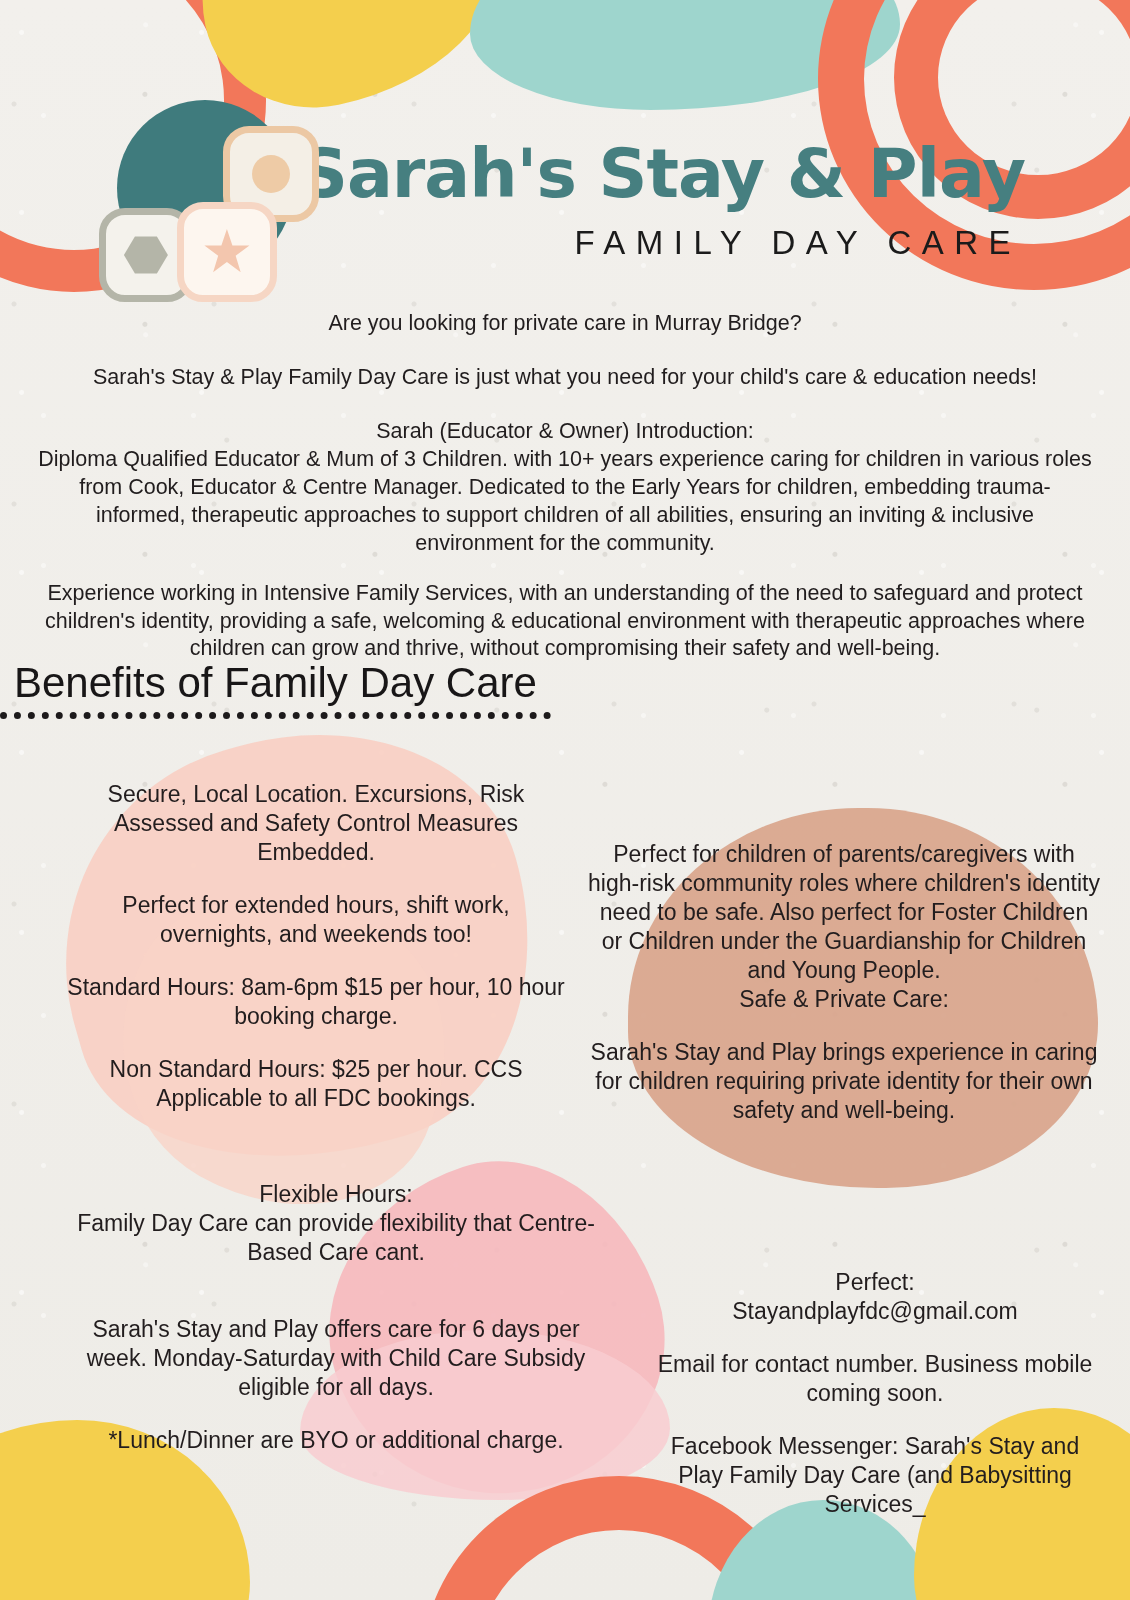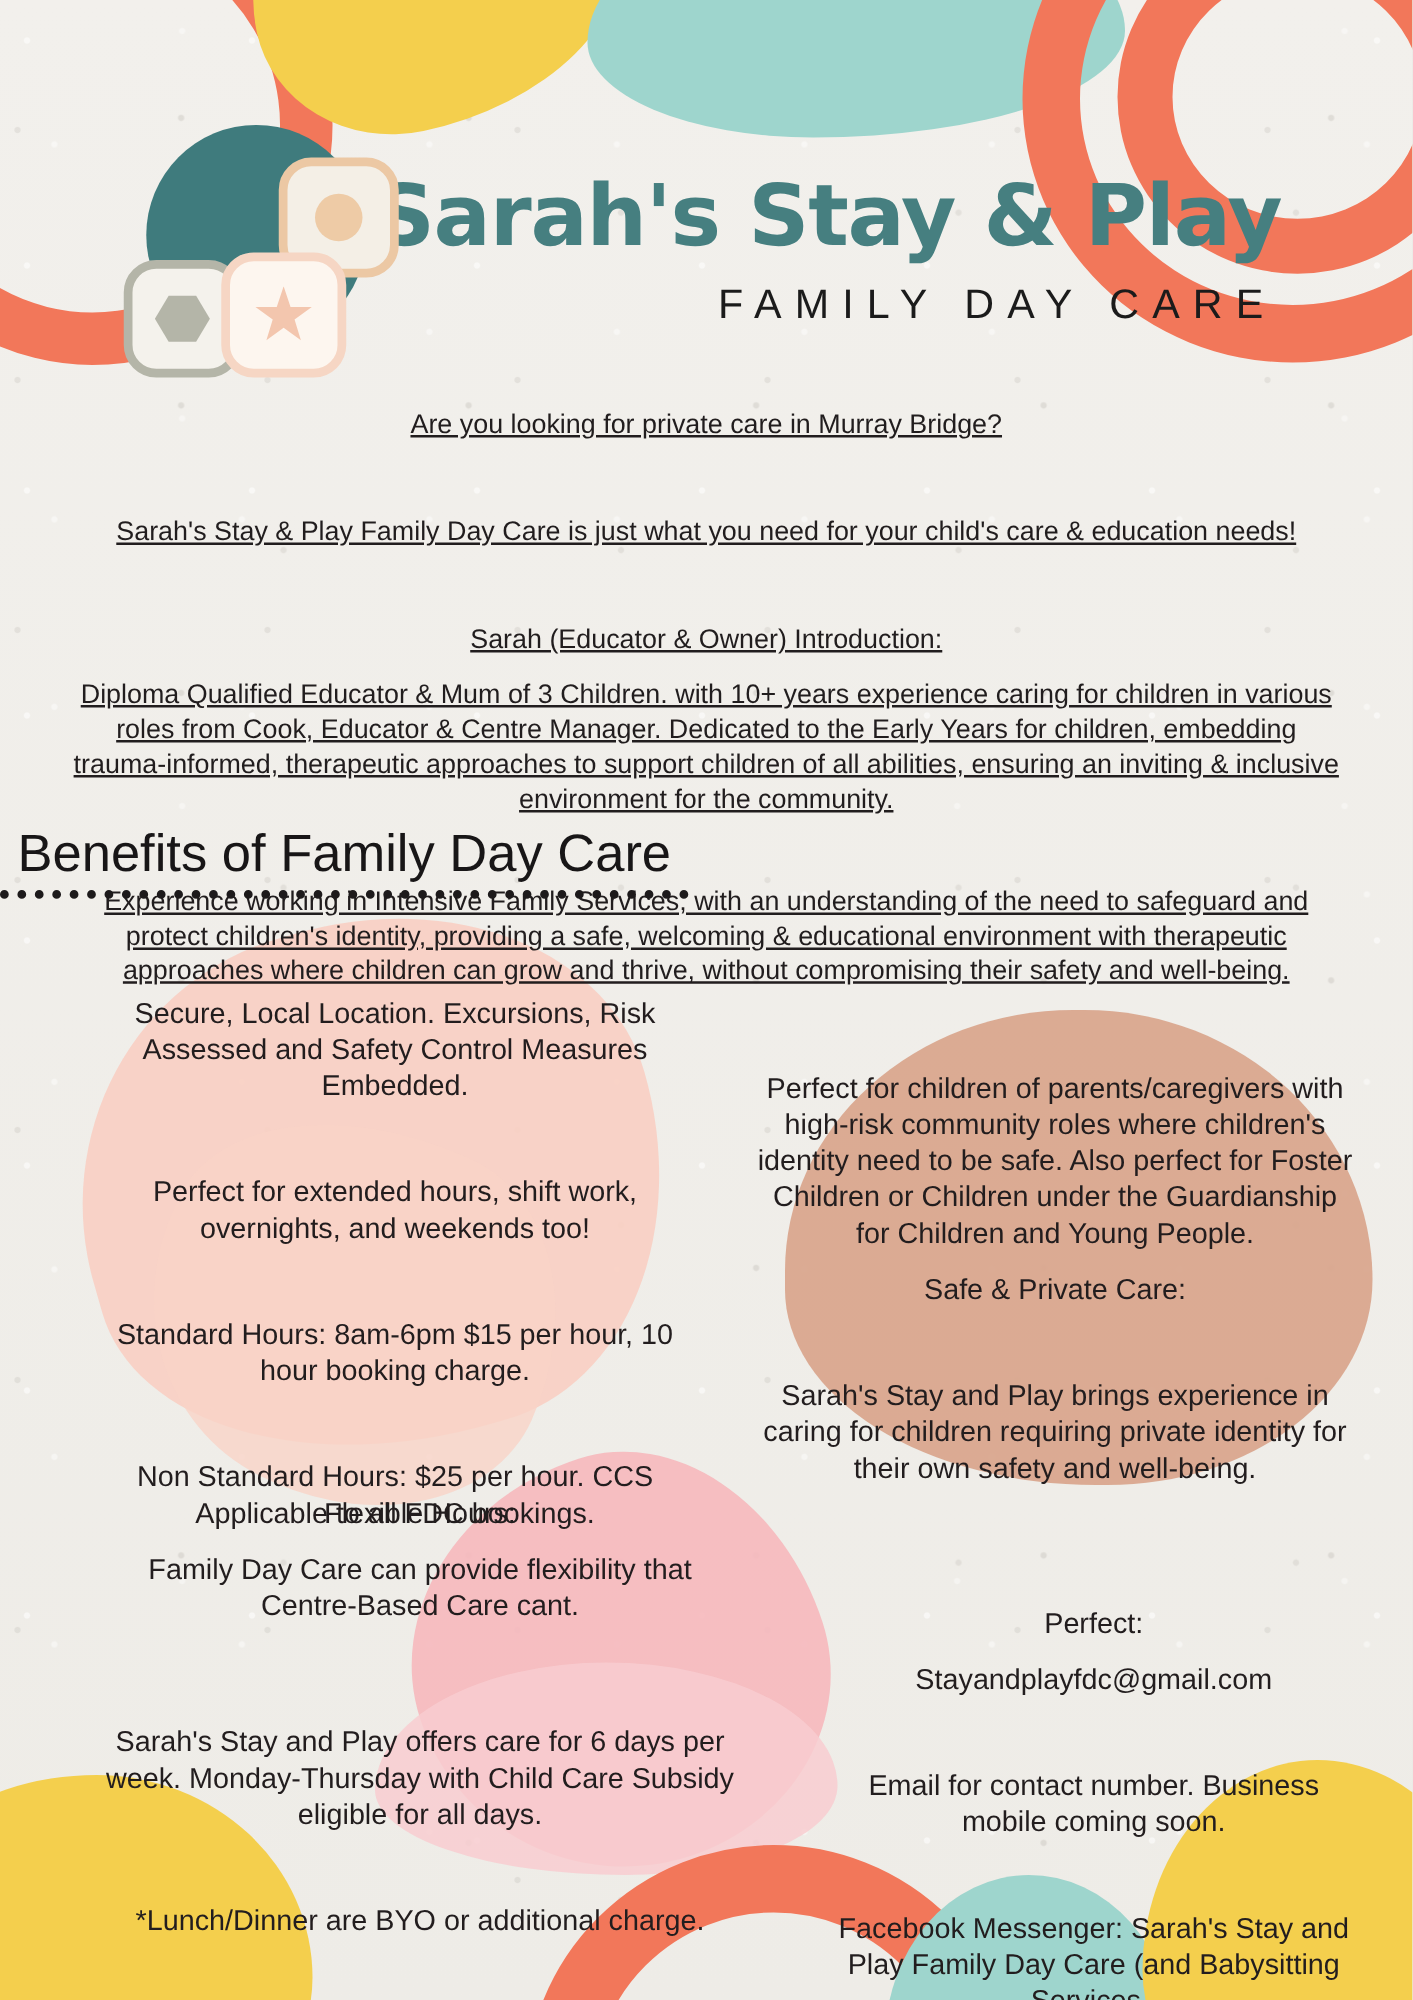--- a/index.html
+++ b/index.html
@@ -217,21 +217,21 @@
 
   
   .intro {
     position: absolute;
     left: 38px; right: 38px; top: 310px;
     text-align: center;
     font-size: 21.5px;
     line-height: 1.3;
     color: #211d1e;
   }
-  .intro p { margin: 16px; text-decoration: underline; }
+  .intro p { margin: 0; }
   .intro .gap-lg { height: 26px; }
   .intro .gap-md { height: 22px; }
 
   
   .benefits-head {
     position: absolute;
     left: 0; right: 0; top: 660px;
   }
   .benefits-head .label {
     display: inline-block;
@@ -243,21 +243,21 @@
   }
 
   
   .col {
     position: absolute;
     text-align: center;
     font-size: 23px;
     line-height: 1.26;
     color: #221d1e;
   }
-  .col p { margin: 16px; }
+  .col p { margin: 0; }
   .col .sp { height: 24px; }
 
   .col-left-top  { left: 66px;  top: 780px; width: 500px; }
   .col-right-top { left: 588px; top: 840px; width: 512px; }
   .col-left-bot  { left: 66px;  top: 1180px; width: 540px; }
   .col-right-bot { left: 650px; top: 1268px; width: 450px; }
 </style>
 </head>
 <body>
 
@@ -329,21 +329,21 @@
     <p>Safe &amp; Private Care:</p>
     <div class="sp"></div>
     <p>Sarah's Stay and Play brings experience in caring for children requiring private identity for their own safety and well-being.</p>
   </div>
 
   <div class="col col-left-bot">
     <p>Flexible Hours:</p>
     <p>Family Day Care can provide flexibility that Centre-Based Care cant.</p>
     <div class="sp"></div>
     <div class="sp"></div>
-    <p>Sarah's Stay and Play offers care for 6 days per week. Monday-Thursday with Child Care Subsidy eligible for all days.</p>
+    <p>Sarah's Stay and Play offers care for 6 days per week. Monday-Saturday with Child Care Subsidy eligible for all days.</p>
     <div class="sp"></div>
     <p>*Lunch/Dinner are BYO or additional charge.</p>
   </div>
 
   <div class="col col-right-bot">
     <p>Perfect:</p>
     <p>Stayandplayfdc@gmail.com</p>
     <div class="sp"></div>
     <p>Email for contact number. Business mobile coming soon.</p>
     <div class="sp"></div>

